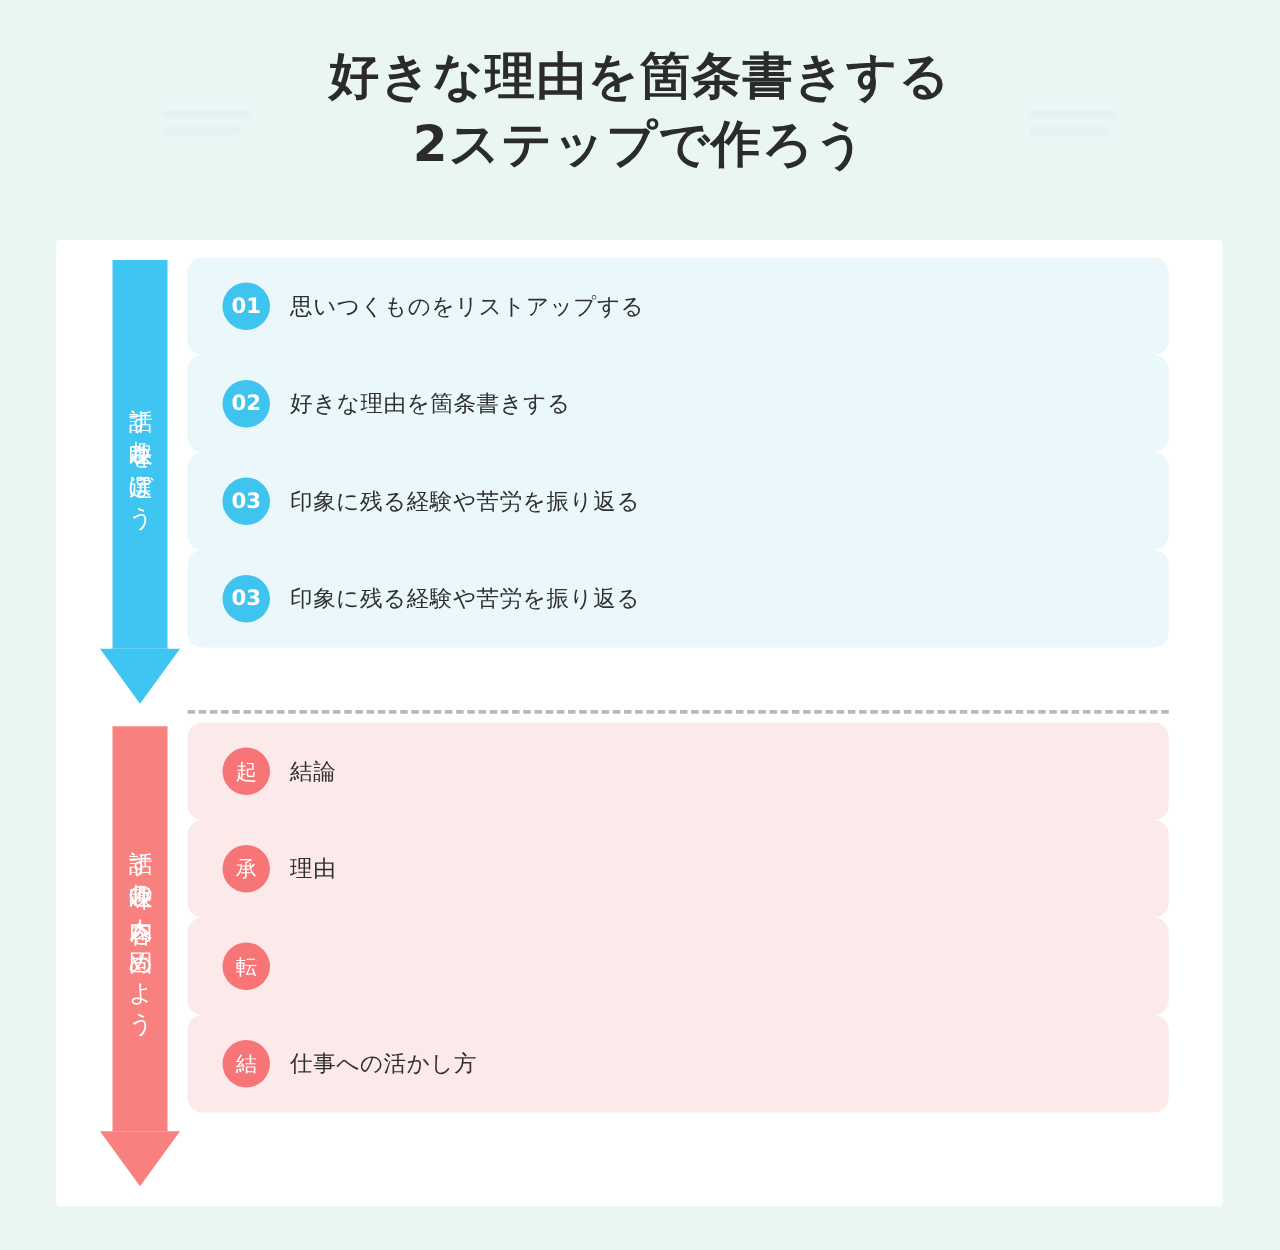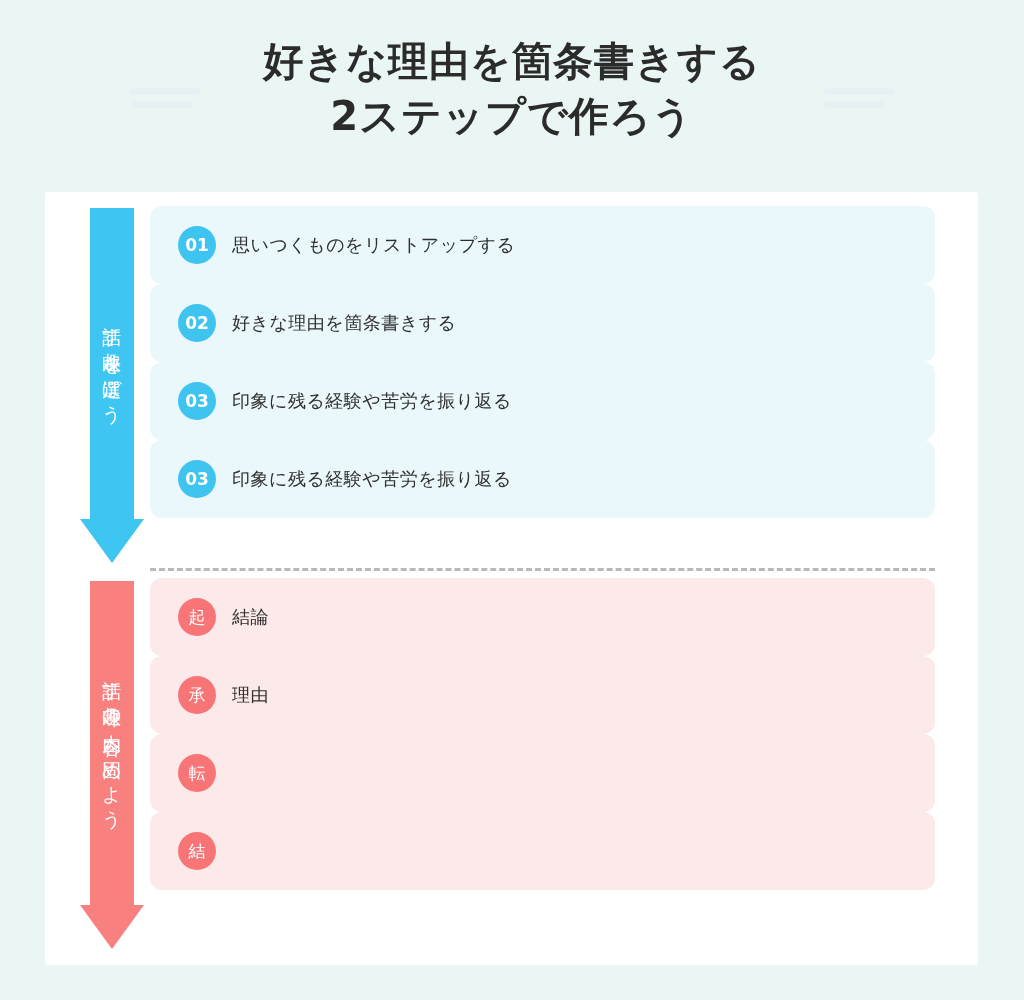--- a/index.html
+++ b/index.html
@@ -206,16 +206,17 @@
     </div>
     <div class="row row-pink">
       <span class="badge badge-pink">承</span>
       <span class="row-text">理由</span>
     </div>
     <div class="row row-pink">
       <span class="badge badge-pink">転</span>
     </div>
     <div class="row row-pink">
       <span class="badge badge-pink">結</span>
+      <span class="row-text">仕事への活かし方</span>
     </div>
   </div>
 
 </div>
 
 </body></html>

